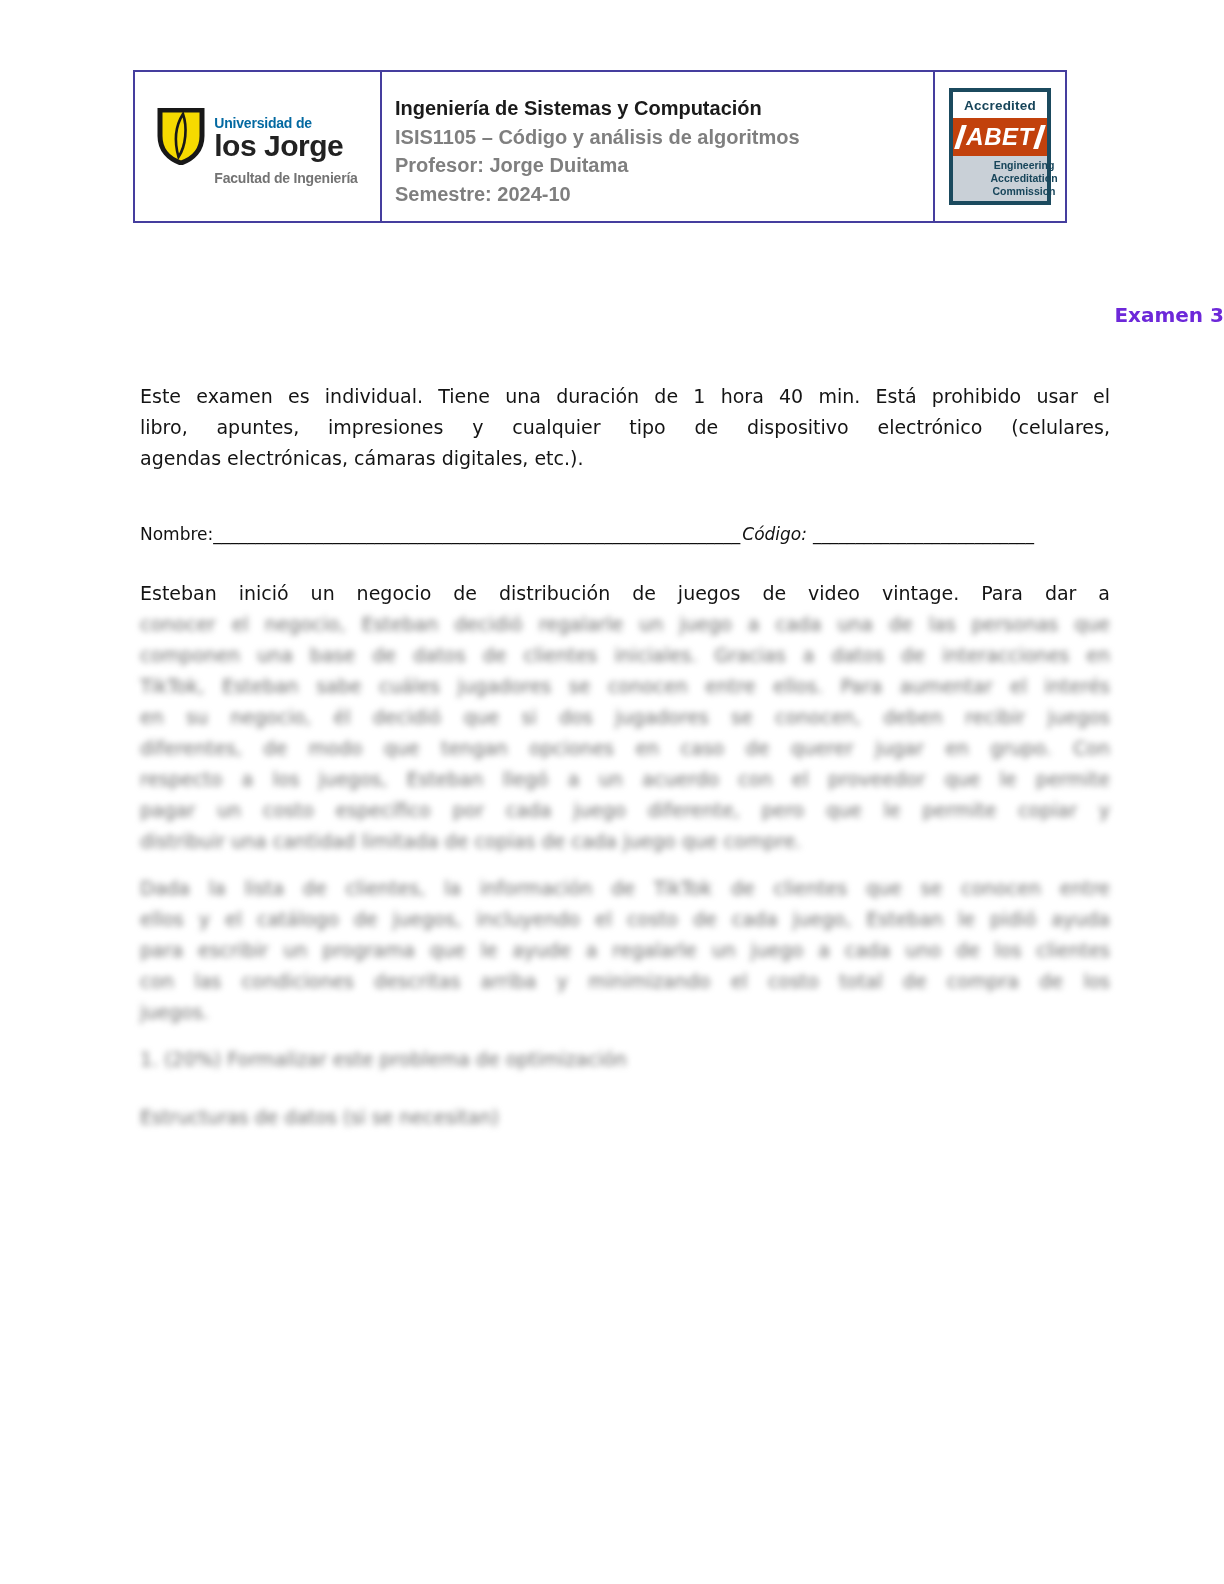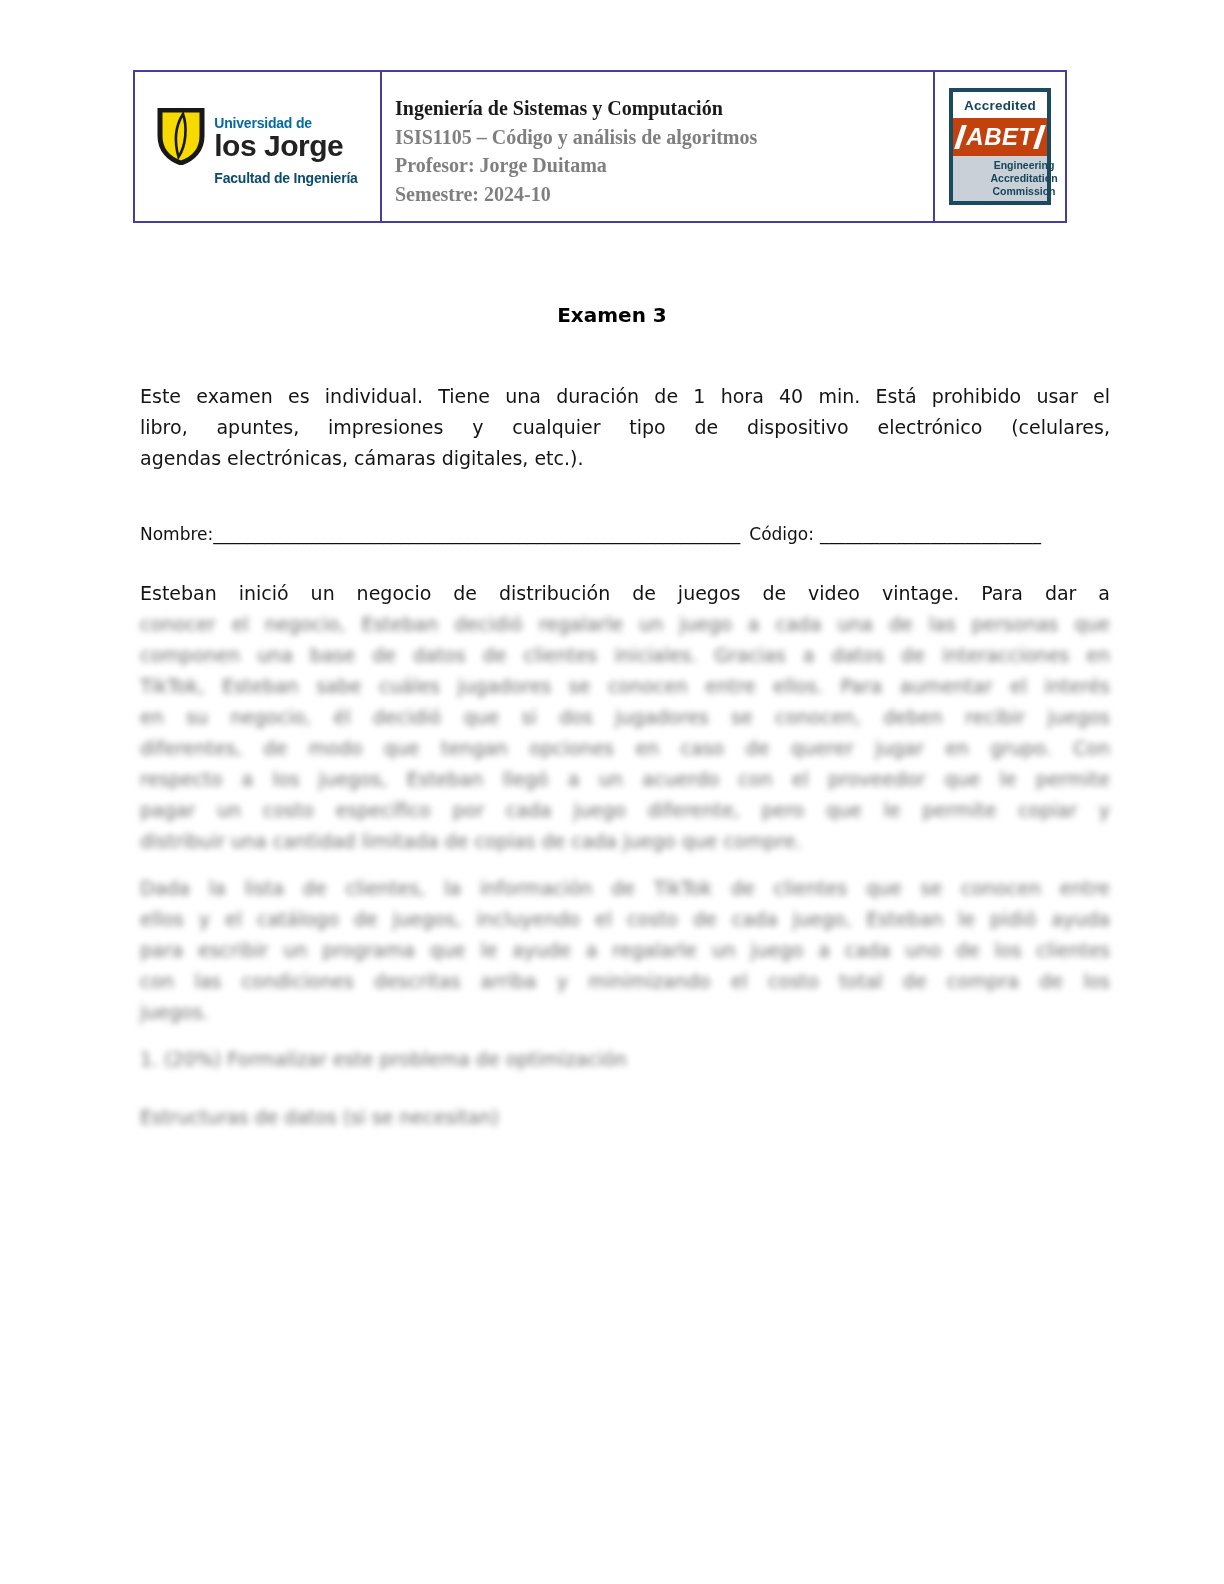--- a/index.html
+++ b/index.html
@@ -11,58 +11,58 @@
 
   
   .header-table {
     position:absolute; left:133px; top:70px; width:934px; height:153px;
     display:flex; border:2px solid #453e9e; background:#fff;
   }
   .cell { height:100%; }
   .cell-logo { width:247px; border-right:2px solid #453e9e;
     display:flex; align-items:center; justify-content:center; }
   .cell-course { width:553px; border-right:2px solid #453e9e;
-    padding:22px 10px 0 13px; font-family:Liberation Serif, serif; }
+    padding:22px 10px 0 13px; font-family:Liberation Sans, sans-serif; }
   .cell-abet { flex:1; display:flex; align-items:center; justify-content:center; }
 
   .logo-wrap { display:flex; flex-direction:row; align-items:flex-start; }
   .logo-shield { width:48px; height:57px; flex:0 0 auto; }
   .logo-text { margin-left:9px; margin-top:7px; font-family:"Liberation Sans", sans-serif; }
   .logo-line1 { font-size:14px; font-weight:bold; color:#0369a1; line-height:16px; letter-spacing:-0.2px; }
   .logo-line2 { font-size:30px; font-weight:bold; color:#222; line-height:29px; letter-spacing:-0.5px; }
-  .logo-faculty { font-size:14px; font-weight:bold; color:#0c4a6e; margin-top:10px; letter-spacing:-0.2px; }
+  .logo-faculty { font-size:14px; font-weight:bold; color:#737373; margin-top:10px; letter-spacing:-0.2px; }
 
   .course-line { font-size:20px; font-weight:bold; line-height:28.5px; white-space:nowrap; }
   .course-title { color:#1a1a1a; }
   .course-gray { color:#7f7f7f; }
 
   .abet-badge { width:102px; height:117px; border:4px solid #1b4a5e; background:#fff;
     display:flex; flex-direction:column; font-family:"Liberation Sans", sans-serif; }
   .abet-top { height:26px; background:#ffffff; display:flex; align-items:center; justify-content:center; }
   .abet-accredited { color:#17455a; font-weight:bold; font-size:13.5px; letter-spacing:0.2px; }
   .abet-mid { height:38px; background:#c2410c; display:flex; align-items:center; justify-content:center; }
   .abet-logo-text { color:#ffffff; font-weight:bold; font-style:italic; font-size:24px; letter-spacing:0.5px; line-height:1; }
   .abet-slash { width:5px; height:24px; background:#ffffff; transform:skewX(-18deg); margin:0 3px; }
   .abet-bottom { flex:1; background:#c9d0d7; display:flex; flex-direction:column;
     align-items:center; justify-content:center;padding-left:48px; }
   .abet-comm-line { color:#17455a; font-size:10.5px; font-weight:bold; line-height:13px; }
 
   
-  .exam-title { position:absolute; left:0; top:303px; width:1224px; text-align:center;
-    font-size:20px; font-weight:bold; color:#000000; }
+  .exam-title { position:absolute; left:0; top:303px; width:1224px; text-align:right;
+    font-size:20px; font-weight:bold; color:#6d28d9; }
 
   .textblock { position:absolute; left:140px; width:970px; font-size:19px; line-height:31px; color:#141414; }
   .jline { text-align:justify; text-align-last:justify; }
   .pline { text-align:left; }
   .blurred { filter:blur(3px); color:#6e6e6e; }
 
   .instructions { top:381px; }
   .name-line { top:519px; font-size:17px; color:#111; white-space:nowrap; }
   .blank-run { letter-spacing:0; }
-  .code-label { margin-left:9px; }
+  .code-label { margin-left:2px;font-style:italic; }
   .code-blank { margin-left:6px; }
 
   .para1 { top:578px; }
   .para2 { top:873px; }
   .q1 { top:1044px; }
   .q1sub { top:1102px; }
 </style>
 </head>
 <body>
 

